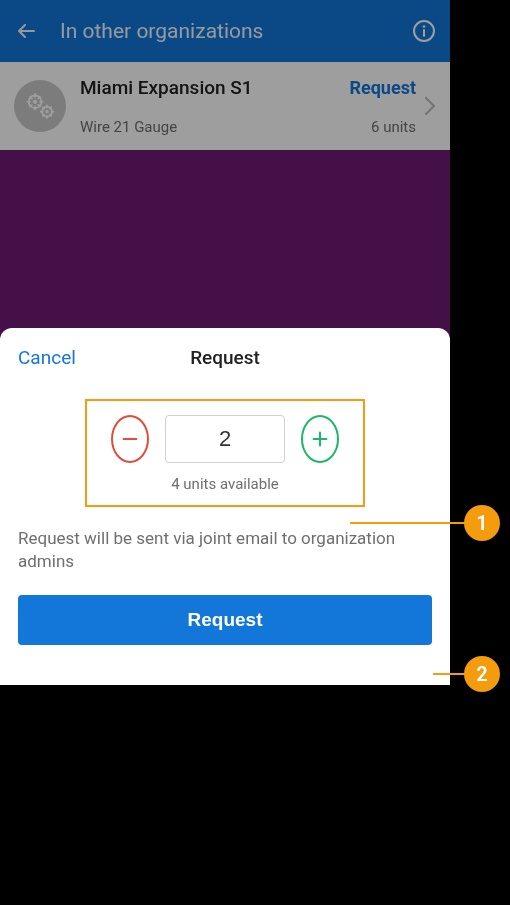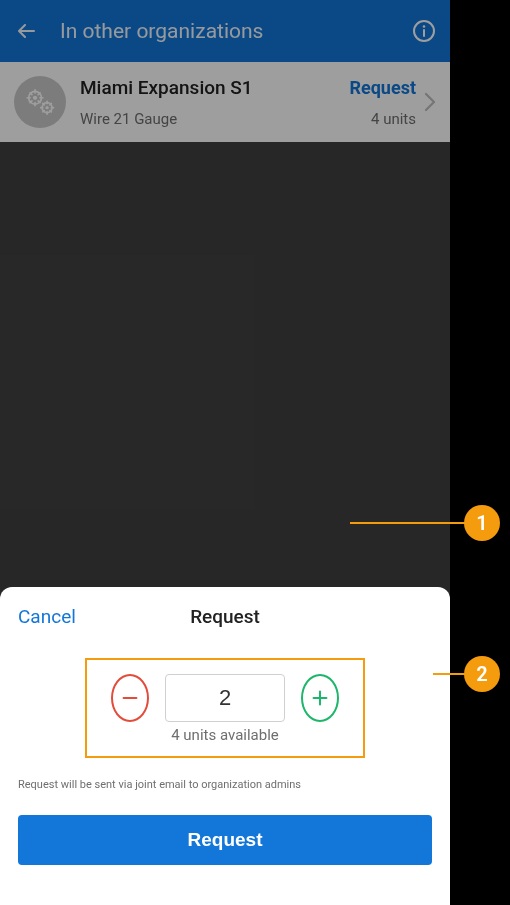--- a/index.html
+++ b/index.html
@@ -6,22 +6,22 @@
     html, body {
       width: 510px;
       height: 905px;
       background: #000;
       font-family: -apple-system, BlinkMacSystemFont, 'Segoe UI', Roboto, Helvetica, Arial, sans-serif;
       position: relative;
       overflow: hidden;
     }
     .phone {
       width: 450px;
-      height: 905px;
-      background: #404040;
+      height: 685px;
+      background: #701a75;
       position: relative;
       overflow: hidden;
     }
 
     
     .header {
       height: 62px;
       background: #1376D9;
       display: flex;
       align-items: center;
@@ -56,21 +56,21 @@
       width: 52px; height: 52px;
       border-radius: 50%;
       background:#c9c9c9;
       display:flex; align-items:center; justify-content:center;
       margin-right: 14px;
     }
     .row .body { flex:1; }
     .row .line1 { display:flex; align-items:baseline; }
     .row .name { font-size: 19px; font-weight:500; color:#212121; flex:1; }
     .row .req  { font-size: 18px; font-weight:700; color:#1376D9; margin-left:10px; }
-    .row .line2 { display:flex; margin-top:11px;gap:20px; }
+    .row .line2 { display:flex; margin-top:19px;gap:20px; }
     .row .sub  { font-size: 15px; color:#6f6f6f; flex:1; }
     .row .units{ font-size: 15px; color:#6f6f6f; }
     .row .chev { width:28px; display:flex; align-items:center; justify-content:center; color:#bdbdbd; }
 
     
     .scrim {
       position:absolute; inset:0;
       background: rgba(0,0,0,0.38);
     }
 
@@ -130,21 +130,21 @@
       border-radius:4px;
       text-align:center;
       font-size: 22px;
       color:#333;
       background:#fff;
     }
     .avail {
       text-align:center;
       color:#6f6f6f;
       font-size:15px;
-      margin-top:4px;
+      margin-top:12px;
     }
 
     
     .msg-box {
       border: 2px solid #F59B0E;
       padding: 6px 10px 10px;
       margin-bottom: 14px;
     }
     .msg-label {
       font-size:14px;
@@ -159,21 +159,21 @@
       border-radius:4px;
       padding: 10px 12px;
       font-size:17px;
       color:#888;
       resize:none;
       font-family:inherit;
     }
     .msg-input::placeholder { color:#888; }
 
     .note {
-      font-size:11px;
+      font-size:17px;
       color:#6f6f6f;
       line-height:1.35;
       margin-bottom: 22px;
     }
 
     .request-btn {
       width:100%;
       height:50px;
       background:#1376D9;
       border:none;
@@ -232,21 +232,21 @@
         <path d="M17 11.5v1.5M17 19v1.5M12.5 16H14M20 16h1.5M14 13l1 1M19 18l1 1M14 19l1-1M19 14l1-1" stroke="#fff" stroke-width="1.2" stroke-linecap="round"></path>
       </svg>
     </div>
     <div class="body">
       <div class="line1">
         <div class="name">Miami Expansion S1</div>
         <div class="req">Request</div>
       </div>
       <div class="line2">
         <div class="sub">Wire 21 Gauge</div>
-        <div class="units">4 units</div>
+        <div class="units">6 units</div>
       </div>
     </div>
     <div class="chev">
       <svg width="12" height="20" viewBox="0 0 12 20">
           <path d="M2 2l8 8-8 8" stroke="#bdbdbd" stroke-width="2.2" fill="none" stroke-linecap="round" stroke-linejoin="round"></path>
         </svg>
     </div>
   </div>
 
   <div class="scrim"></div>

